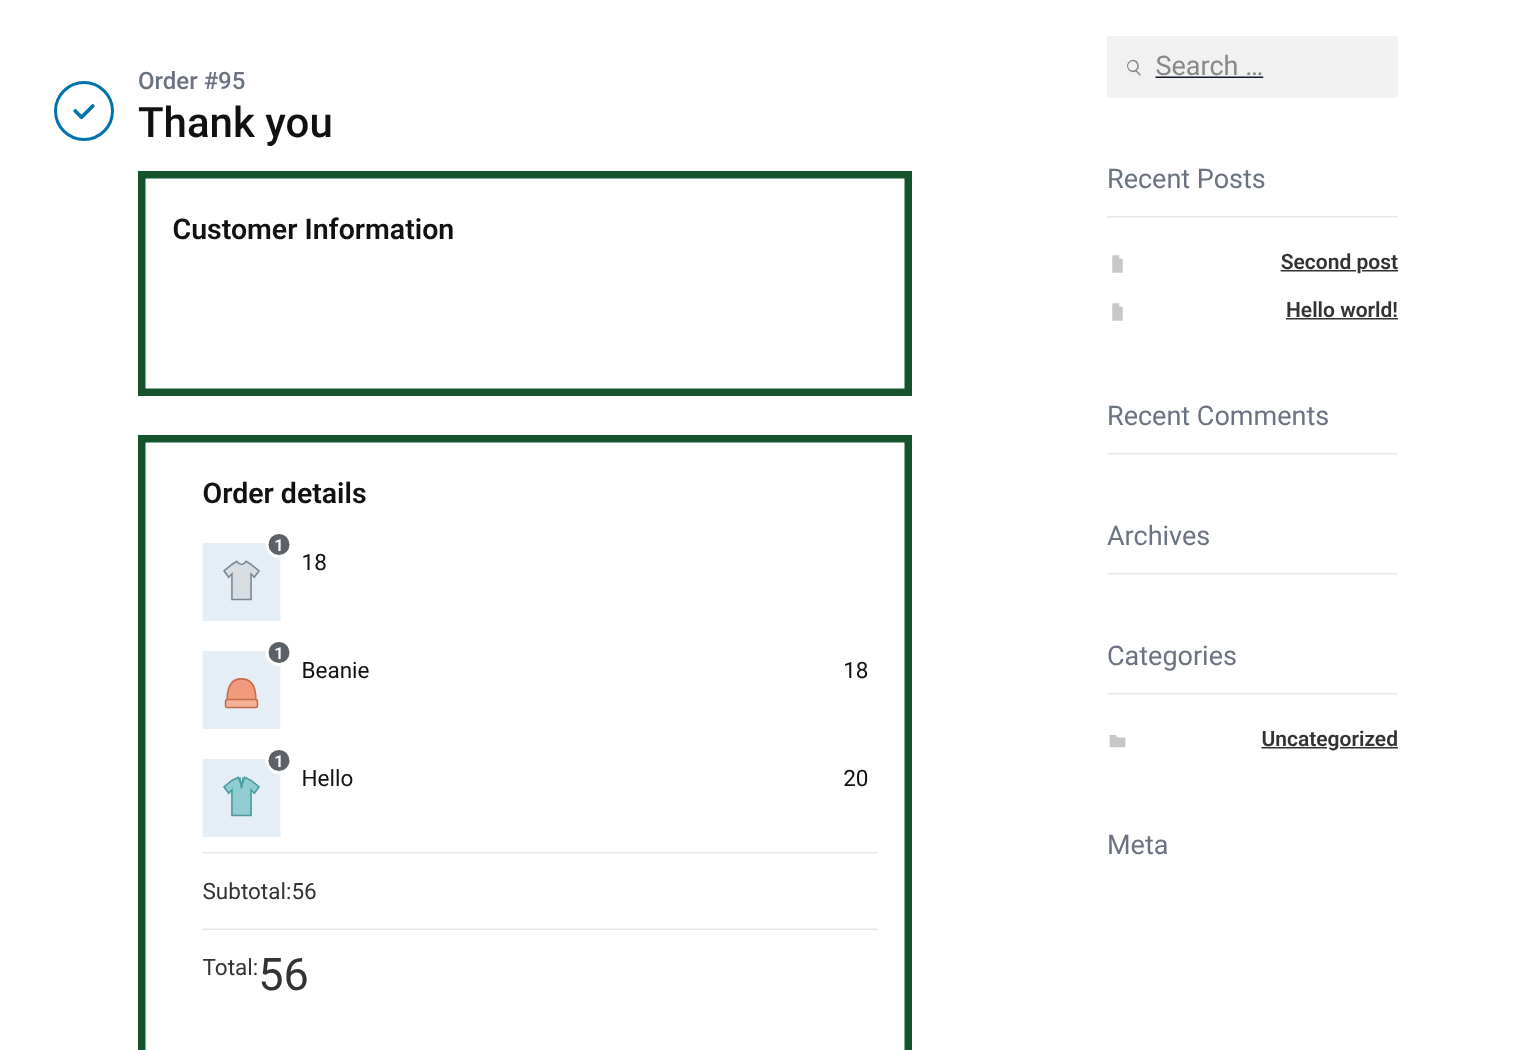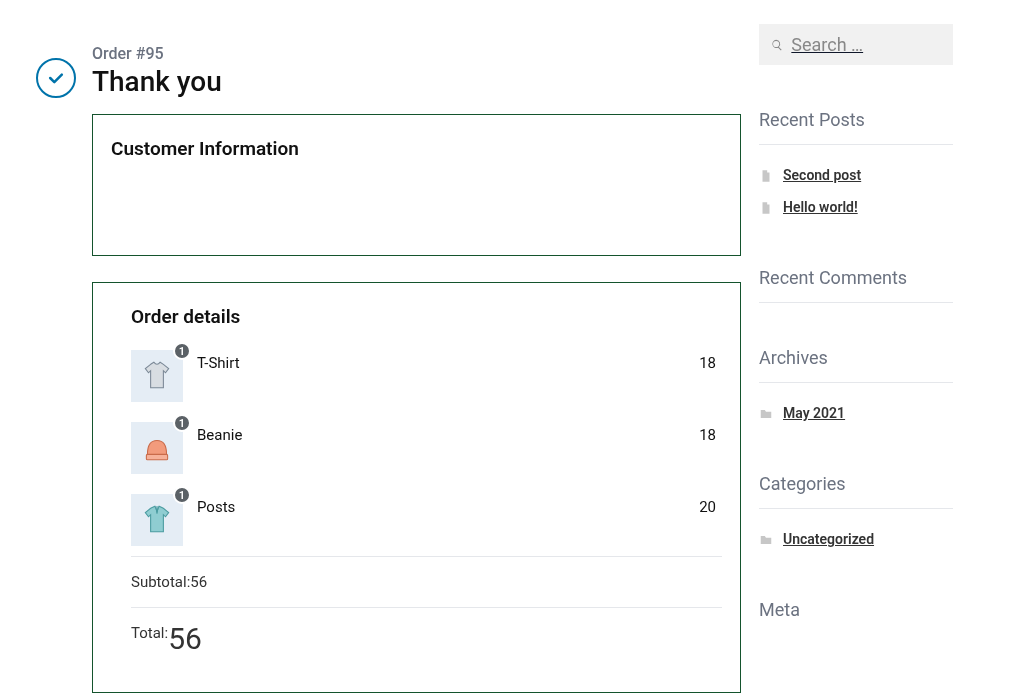--- a/index.html
+++ b/index.html
@@ -6,37 +6,37 @@
   body {
     font-family: -apple-system, BlinkMacSystemFont, "Segoe UI", Roboto, "Helvetica Neue", Arial, sans-serif;
     background: #fff;
     color: #333;
     width: 1024px;
     height: 700px;
     overflow: hidden;
   }
   .page { display: flex; }
   .main { flex: 0 0 720px; padding: 44px 0 0 36px; }
-  .order-header { display: flex; align-items: flex-end; gap: 16px; }
+  .order-header { display: flex; align-items: center; gap: 16px; }
   .check-circle {
     width: 40px; height: 40px;
     border: 2px solid #0073aa;
     border-radius: 50%;
     display: flex; align-items: center; justify-content: center;
     flex-shrink: 0;
     margin-top: 6px;
   }
   .check-circle svg { width: 20px; height: 20px; stroke: #0073aa; }
   .order-number { color: #6b7280; font-size: 16px; font-weight: 500; }
   .thank-you { font-size: 28px; font-weight: 500; color: #111; margin-top: 2px; }
   .panel {
-    border: 1px solid #14532d;
+    border: 5px solid #14532d;
     margin-top: 16px;
     margin-left: 56px;
-    width: 649px;
+    width: 516px;
   }
   .panel-inner { padding: 22px 18px; }
   .cust-info-panel .panel-inner { min-height: 140px; }
   .panel-title { font-size: 19px; font-weight: 600; color: #111; }
   .order-details-panel { margin-top: 26px; padding-left: 20px; }
   .order-details-panel .panel-title { margin-bottom: 12px; }
   .item-row {
     display: flex; align-items: flex-start;
     padding: 10px 0;
   }
@@ -80,21 +80,21 @@
     border: none; background: transparent; outline: none;
     font-size: 18px; color: #0f172a; width: 100%;
     font-family: inherit;
     text-decoration: underline;
   }
   .search-box input::placeholder { color: #888; }
   .widget { margin-top: 44px; }
   .widget-title { font-size: 18px; font-weight: 400; color: #6b7280; margin-bottom: 10px; }
   .widget-divider { border-top: 1px solid #e5e7eb; margin: 14px 0; }
   .widget ul { list-style: none; }
-  .widget li { display: flex; align-items: flex-start; gap: 10px; padding: 8px 0; font-size: 14px; color: #555; }
+  .widget li { display: flex; align-items: flex-start; gap: 10px; padding: 8px 0; font-size: 14px; color: #555; justify-content: space-between; }
   .widget li svg { width: 14px; height: 14px; flex-shrink:0; margin-top: 2px; fill: #c7c7c7; }
   .widget a { color: #333; font-weight: 600; text-decoration: underline; }
   .widget .on { font-weight: 400; color: #555; text-decoration: none; }
   .comment-text { line-height: 1.5; }
 
   
   .tshirt-svg { width: 34px; height: 34px; }
   .beanie-svg { width: 34px; height: 34px; }
   .polo-svg { width: 34px; height: 34px; }
 </style>
@@ -127,21 +127,20 @@
 
         <div class="item-row">
           <div class="thumb-wrap">
             <div class="thumb">
               <svg class="tshirt-svg" viewBox="0 0 64 64">
                 <path d="M20 10 L26 6 Q32 14 38 6 L44 10 L54 18 L48 26 L44 22 L44 54 L20 54 L20 22 L16 26 L10 18 Z" fill="#d8dde2" stroke="#7a8896" stroke-width="2"></path>
               </svg>
             </div>
             <div class="qty-badge">1</div>
           </div>
-          <div class="item-name">T-Shirt</div>
           <div class="item-price">18</div>
         </div>
 
         <div class="item-row">
           <div class="thumb-wrap">
             <div class="thumb">
               <svg class="beanie-svg" viewBox="0 0 64 64">
                 <path d="M14 44 Q14 18 32 18 Q50 18 50 44 L50 50 L14 50 Z" fill="#f29b7c" stroke="#c96b4a" stroke-width="2"></path>
                 <rect x="12" y="44" width="40" height="10" rx="2" fill="#f6b199" stroke="#c96b4a" stroke-width="2"></rect>
               </svg>
@@ -155,21 +154,21 @@
         <div class="item-row">
           <div class="thumb-wrap">
             <div class="thumb">
               <svg class="polo-svg" viewBox="0 0 64 64">
                 <path d="M20 10 L28 6 L32 16 L36 6 L44 10 L54 18 L48 26 L44 22 L44 54 L20 54 L20 22 L16 26 L10 18 Z" fill="#8fcdd1" stroke="#4a9ba0" stroke-width="2"></path>
                 <path d="M30 6 L32 20 L34 6" fill="none" stroke="#4a9ba0" stroke-width="2"></path>
               </svg>
             </div>
             <div class="qty-badge">1</div>
           </div>
-          <div class="item-name">Posts</div>
+          <div class="item-name">Hello</div>
           <div class="item-price">20</div>
         </div>
 
         <div class="totals-row">
           <span>Subtotal:</span>
           <span>56</span>
         </div>
         <div class="totals-row grand">
           <span>Total:</span>
           <span class="val">56</span>
@@ -206,28 +205,20 @@
     </div>
 
     <div class="widget">
       <div class="widget-title">Recent Comments</div>
       <div class="widget-divider"></div>
     </div>
 
     <div class="widget">
       <div class="widget-title">Archives</div>
       <div class="widget-divider"></div>
-      <ul>
-        <li>
-          <svg viewBox="0 0 24 24">
-              <path d="M3 5h7l2 3h9v11H3V5z"></path>
-            </svg>
-          <a href="#">May 2021</a>
-        </li>
-      </ul>
     </div>
 
     <div class="widget">
       <div class="widget-title">Categories</div>
       <div class="widget-divider"></div>
       <ul>
         <li>
           <svg viewBox="0 0 24 24">
               <path d="M3 5h7l2 3h9v11H3V5z"></path>
             </svg>

